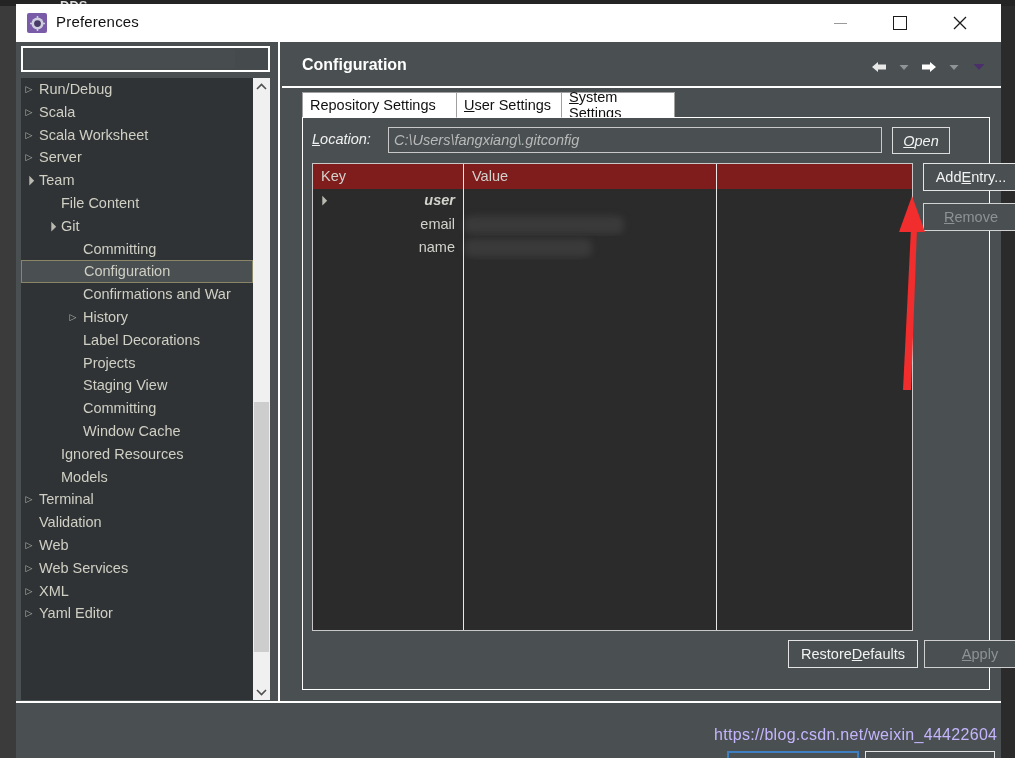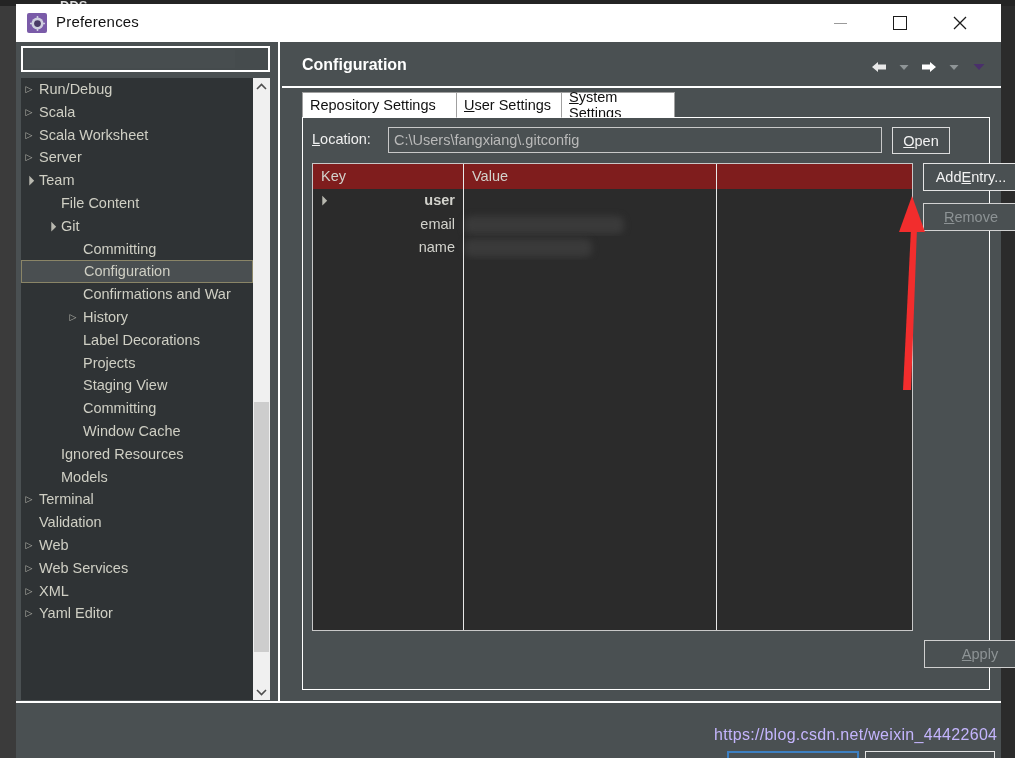--- a/index.html
+++ b/index.html
@@ -77,21 +77,21 @@
   
   .tabstrip{position:absolute;left:20px;top:50px;width:688px;height:26px;}
   .tab{position:absolute;top:0;height:26px;background:#ffffff;border:1px solid #a0a0a0;box-sizing:border-box;
        font-size:14.5px;color:#101010;display:flex;align-items:center;padding:0 7px;}
   .tab.active{border-bottom-color:#ffffff;z-index:3;}
   .tab u{text-decoration:underline;}
 
   
   .panel{position:absolute;left:20px;top:75px;width:688px;height:573px;background:#4a5052;
          border:1px solid #ffffff;box-sizing:border-box;}
-  .loc-row{position:absolute;left:9px;top:9px;width:668px;height:27px;}
+  .loc-row{position:absolute;left:9px;top:9px;width:668px;height:27px;font-style:italic;}
   .loc-label{position:absolute;left:0;top:4px;font-size:14.5px;color:#f0f0f0;}
   .loc-input{position:absolute;left:76px;top:0;width:494px;height:26px;background:#4a5052;
              border:1px solid #c8c8c8;box-sizing:border-box;display:flex;align-items:center;padding-left:5px;
              font-size:14.5px;color:#b9b9b9;}
   .open-btn{position:absolute;left:580px;top:0;width:58px;height:27px;background:#4a5052;border:1px solid #dcdcdc;
             box-sizing:border-box;display:flex;align-items:center;justify-content:center;font-size:14.5px;color:#f2f2f2;}
 
   
   .table{position:absolute;left:9px;top:45px;width:601px;height:468px;background:#d8d8d8;
          border:1px solid #c8c8c8;box-sizing:border-box;overflow:hidden;}
@@ -99,21 +99,21 @@
   .th{position:absolute;top:0;height:25px;line-height:25px;font-size:14.5px;color:#d2d2cc;padding-left:8px;box-sizing:border-box;}
   .th.c0{left:0;width:150px;}
   .th.c1{left:151px;width:252px;}
   .th.c2{left:404px;width:197px;}
   .trow{position:absolute;left:0;width:601px;height:23.6px;background:#2b2b2b;}
   .cell{position:absolute;top:0;height:23.6px;line-height:23.6px;font-size:14.5px;color:#d2d2cc;box-sizing:border-box;}
   .cell.c0{left:0;width:150px;}
   .cell.c1{left:151px;width:252px;}
   .cell.c2{left:404px;width:197px;}
   .cell.c0 .ktext{position:absolute;right:8px;top:0;white-space:nowrap;}
-  .cell.c0.group .ktext{font-weight:bold;}
+  .cell.c0.group .ktext{font-weight:bold;font-style:italic;}
   .grp-arw{position:absolute;left:6px;top:0;font-size:9px;color:#b9b9b0;}
   .vline{position:absolute;top:0;width:1px;background:#e8e8e8;}
   .hline{position:absolute;left:0;width:601px;height:1px;background:#e8e8e8;}
   .redact{position:absolute;left:0px;top:3px;height:18px;background:#3a3a3a;filter:blur(3.2px);border-radius:7px;}
 
   
   .side-btn{position:absolute;left:620px;width:96px;height:28px;background:#4a5052;border:1px solid #e4e4e4;
             box-sizing:border-box;display:flex;align-items:center;justify-content:center;font-size:14.5px;color:#f2f2f2;}
   .side-btn.disabled{color:#8d9395;border-color:#d2d2d2;}
   .sb-add{top:45px;}
@@ -515,20 +515,21 @@
                   <div class="cell c2"></div>
                 </div>
               </div>
             <div class="vline" style="left:150px;top:0;height:468px;"></div>
             <div class="vline" style="left:403px;top:0;height:468px;"></div>
           </div>
 
           <div class="side-btn sb-add">Add <u class="mn">E</u>ntry...</div>
           <div class="side-btn sb-rem disabled"><u class="mn">R</u>emove</div>
 
+          <div class="restore-btn">Restore <u class="mn">D</u>efaults</div>
           <div class="apply-btn"><u class="mn">A</u>pply</div>
         </div>
       </div>
 
       <div class="footer">
         <div class="ac-btn">Apply and Close</div>
         <div class="cancel-btn">Cancel</div>
       </div>
     </div>
   </div>

